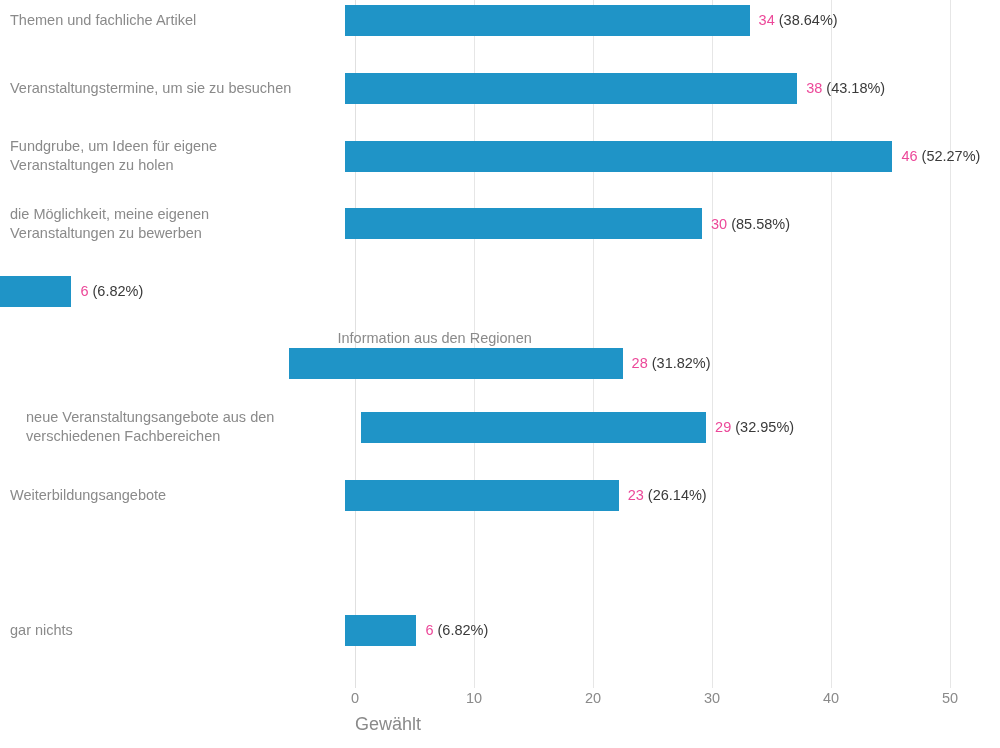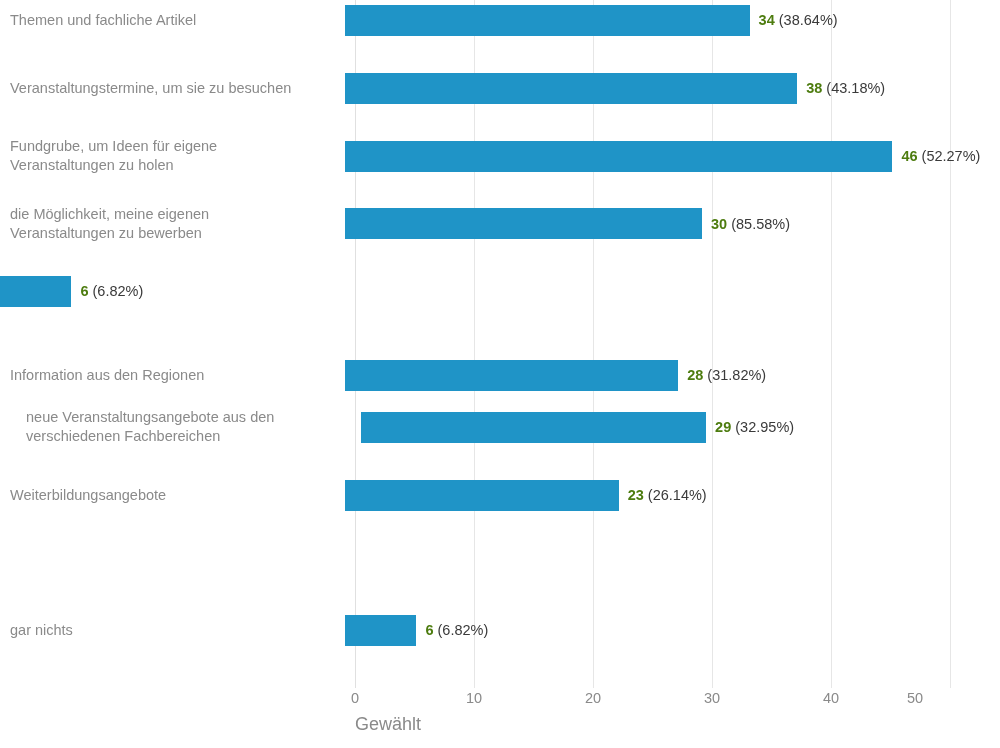--- a/index.html
+++ b/index.html
@@ -79,22 +79,22 @@
     flex: 0 0 auto;
   }
   .bar-value {
     margin-left: 9px;
     font-size: 14.5px;
     color: #333333;
     white-space: nowrap;
     line-height: 1;
   }
   .bar-value .count {
-    font-weight: bold;
-    color: #4d7c0f;
+    font-weight: normal;
+    color: #ec4899;
   }
   .bar-value .pct {
     font-weight: normal;
     color: #3a3a3a;
   }
 
   
   .x-axis {
     position: absolute;
     left: 355px;
@@ -164,21 +164,21 @@
           <div class="bar" style="width: 357px; background: rgb(31, 148, 199);"></div>
           <div class="bar-value"><span class="count">30</span> <span class="pct">(85.58%)</span></div>
         </div>
       </div>
       <div class="row" style="top: 276.2px; height: 31px;">
         <div class="bar-wrap">
           <div class="bar" style="width: 71.4px; background: rgb(31, 148, 199);"></div>
           <div class="bar-value"><span class="count">6</span> <span class="pct">(6.82%)</span></div>
         </div>
       </div>
-      <div class="row" style="top: 360px; height: 31px;">
+      <div class="row" style="top: 329px; height: 31px; flex-direction: column;">
         <div class="cat-label">Information aus den Regionen</div>
         <div class="bar-wrap">
           <div class="bar" style="width: 333.2px; background: rgb(31, 148, 199);"></div>
           <div class="bar-value"><span class="count">28</span> <span class="pct">(31.82%)</span></div>
         </div>
       </div>
       <div class="row" style="top: 411.8px; height: 31px; padding-left: 16px;">
         <div class="cat-label">neue Veranstaltungsangebote aus den
 verschiedenen Fachbereichen</div>
         <div class="bar-wrap">
@@ -201,18 +201,18 @@
         </div>
       </div>
     </div>
 
   <div class="x-axis">
       <div class="x-tick" style="left: 0px;">0</div>
       <div class="x-tick" style="left: 119px;">10</div>
       <div class="x-tick" style="left: 238px;">20</div>
       <div class="x-tick" style="left: 357px;">30</div>
       <div class="x-tick" style="left: 476px;">40</div>
-      <div class="x-tick" style="left: 560px;">50</div>
+      <div class="x-tick" style="left: 595px;">50</div>
     </div>
 
   <div class="x-title">Gewählt</div>
 
 </div>
 
 </body></html>

